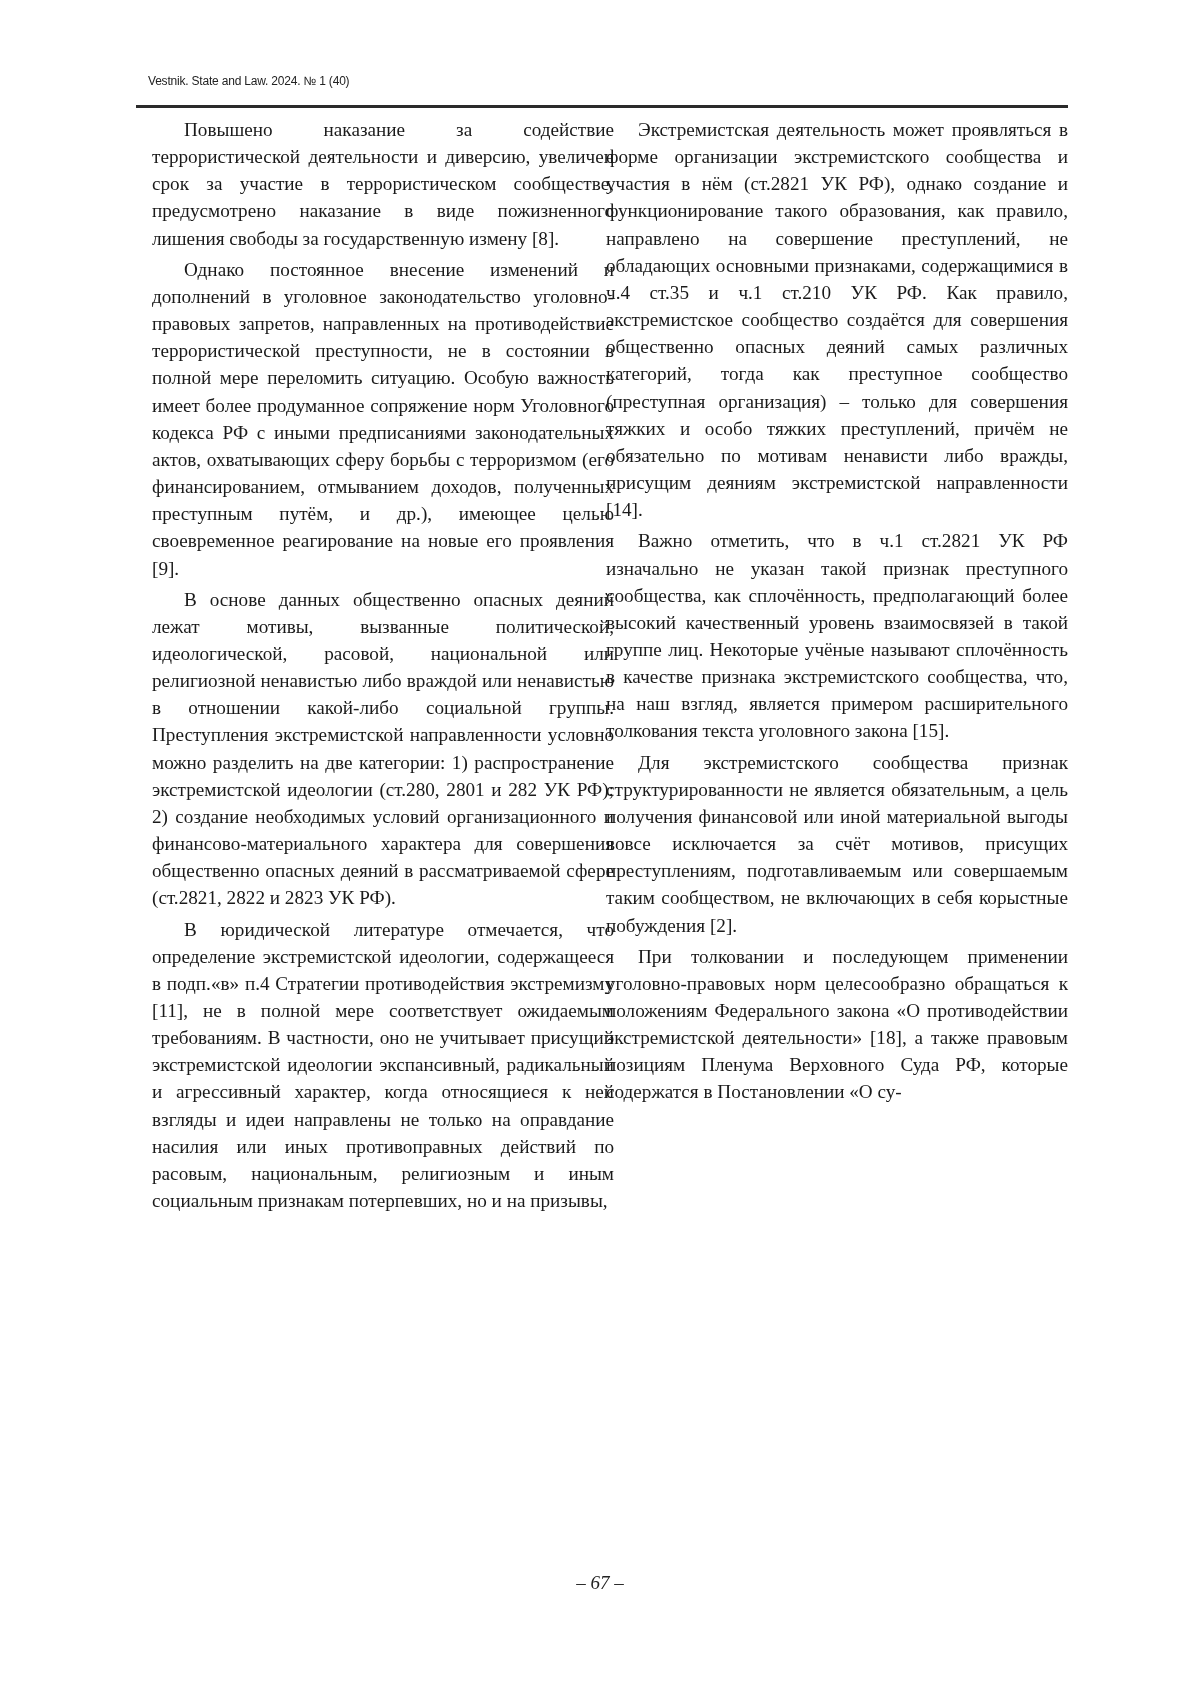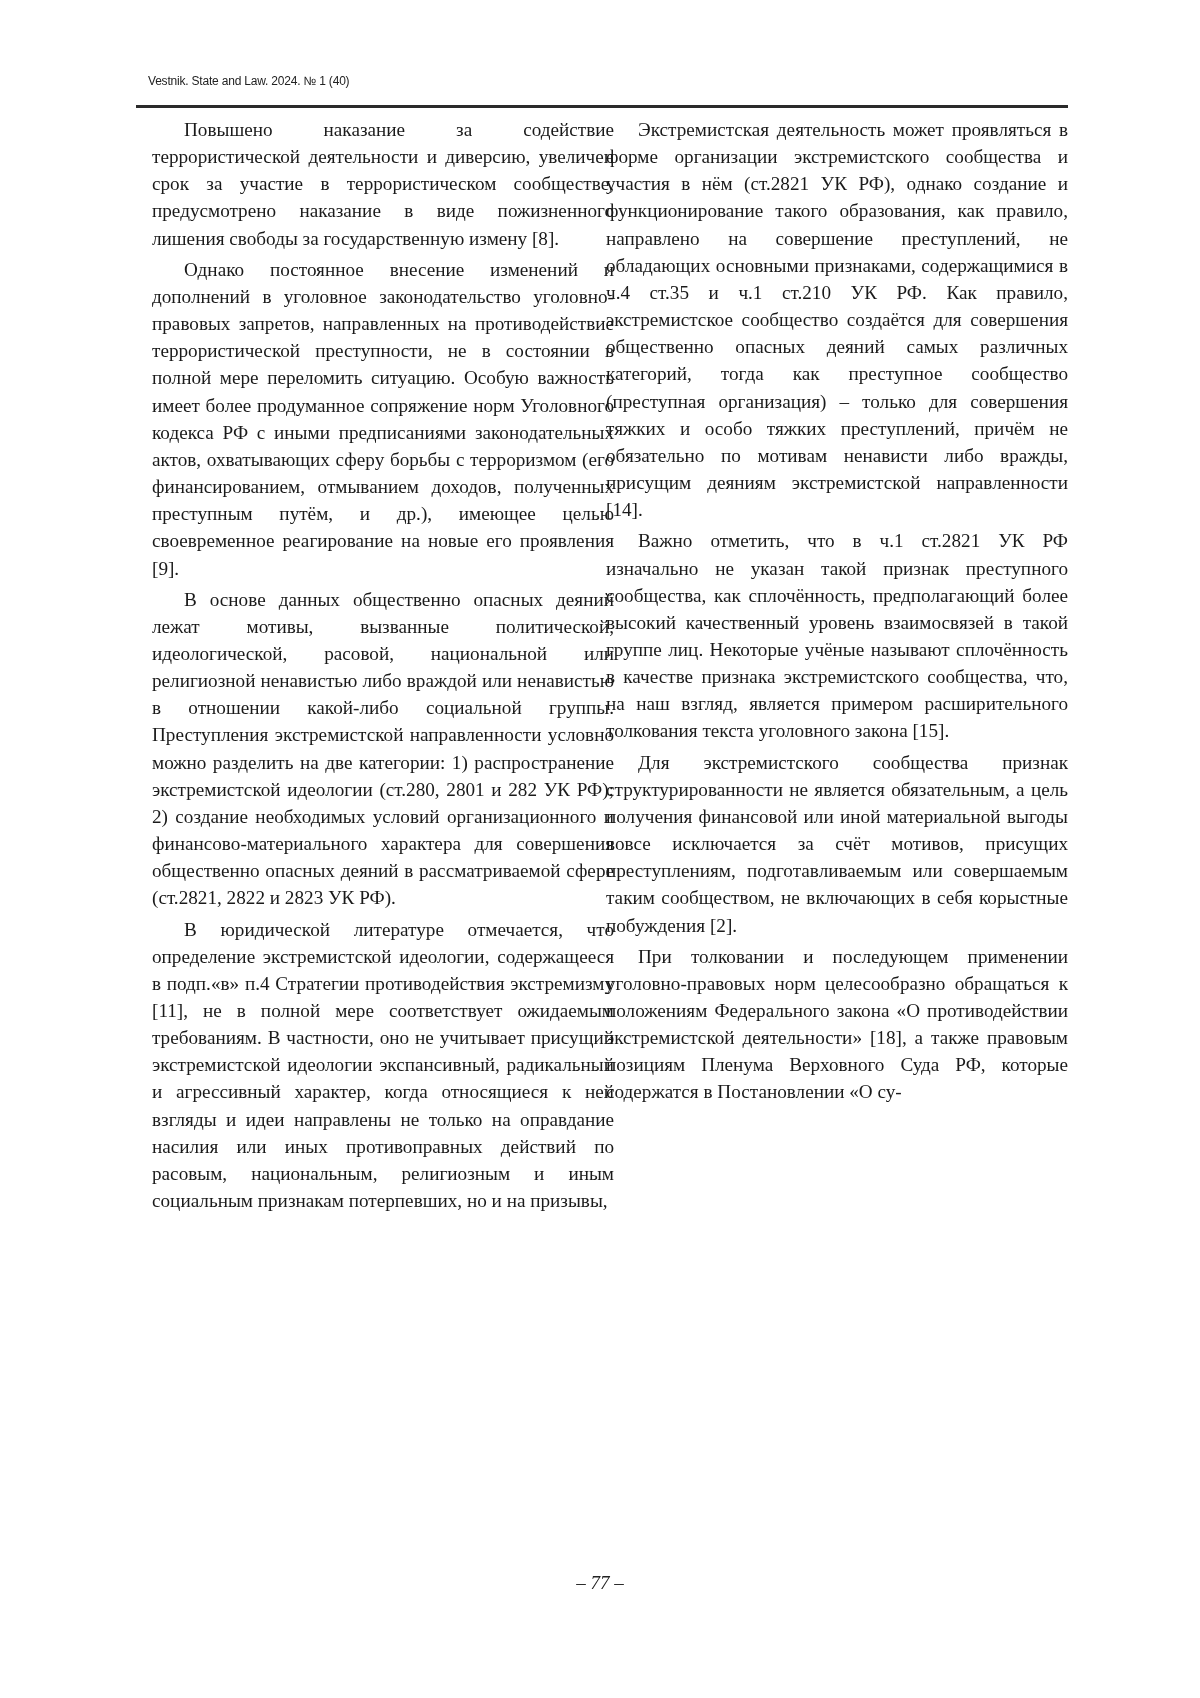--- a/index.html
+++ b/index.html
@@ -39,13 +39,13 @@
   <p>В юридической литературе отмечается, что определение экстремистской идеологии, содержащееся в подп.«в» п.4 Стратегии противодействия экстремизму [11], не в полной мере соответствует ожидаемым требованиям. В частности, оно не учитывает присущий экстремистской идеологии экспансивный, радикальный и агрессивный характер, когда относящиеся к ней взгляды и идеи направлены не только на оправдание насилия или иных противоправных действий по расовым, национальным, религиозным и иным социальным признакам потерпевших, но и на призывы,</p>
 </div>
 
 <div class="col right">
   <p>Экстремистская деятельность может проявляться в форме организации экстремистского сообщества и участия в нём (ст.2821 УК РФ), однако создание и функционирование такого образования, как правило, направлено на совершение преступлений, не обладающих основными признаками, содержащимися в ч.4 ст.35 и ч.1 ст.210 УК РФ. Как правило, экстремистское сообщество создаётся для совершения общественно опасных деяний самых различных категорий, тогда как преступное сообщество (преступная организация) – только для совершения тяжких и особо тяжких преступлений, причём не обязательно по мотивам ненависти либо вражды, присущим деяниям экстремистской направленности [14].</p>
   <p>Важно отметить, что в ч.1 ст.2821 УК РФ изначально не указан такой признак преступного сообщества, как сплочённость, предполагающий более высокий качественный уровень взаимосвязей в такой группе лиц. Некоторые учёные называют сплочённость в качестве признака экстремистского сообщества, что, на наш взгляд, является примером расширительного толкования текста уголовного закона [15].</p>
   <p>Для экстремистского сообщества признак структурированности не является обязательным, а цель получения финансовой или иной материальной выгоды вовсе исключается за счёт мотивов, присущих преступлениям, подготавливаемым или совершаемым таким сообществом, не включающих в себя корыстные побуждения [2].</p>
   <p>При толковании и последующем применении уголовно-правовых норм целесообразно обращаться к положениям Федерального закона «О противодействии экстремистской деятельности» [18], а также правовым позициям Пленума Верховного Суда РФ, которые содержатся в Постановлении «О су-</p>
 </div>
 
-<div class="footer">– 77 –</div>
+<div class="footer">– 67 –</div>
 
 </body></html>

